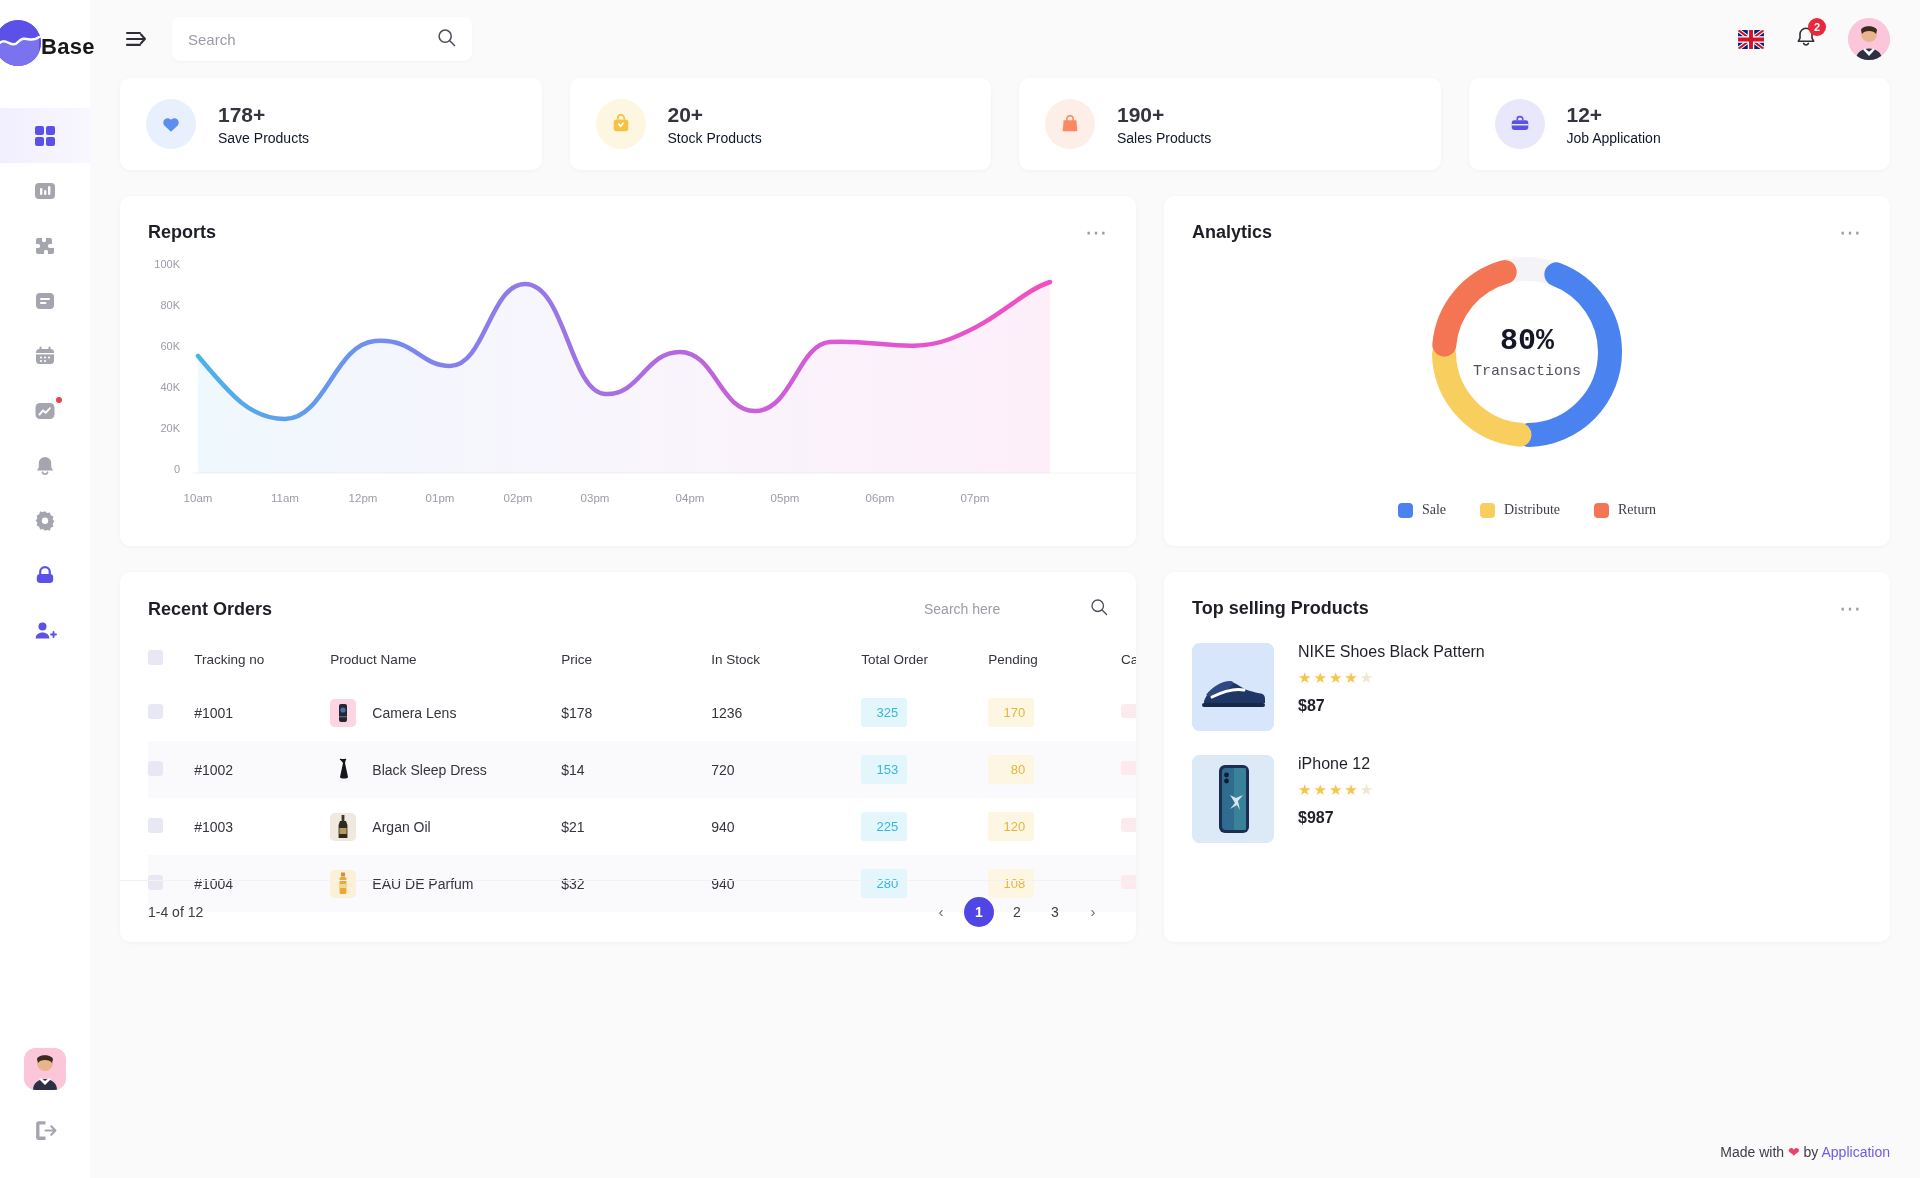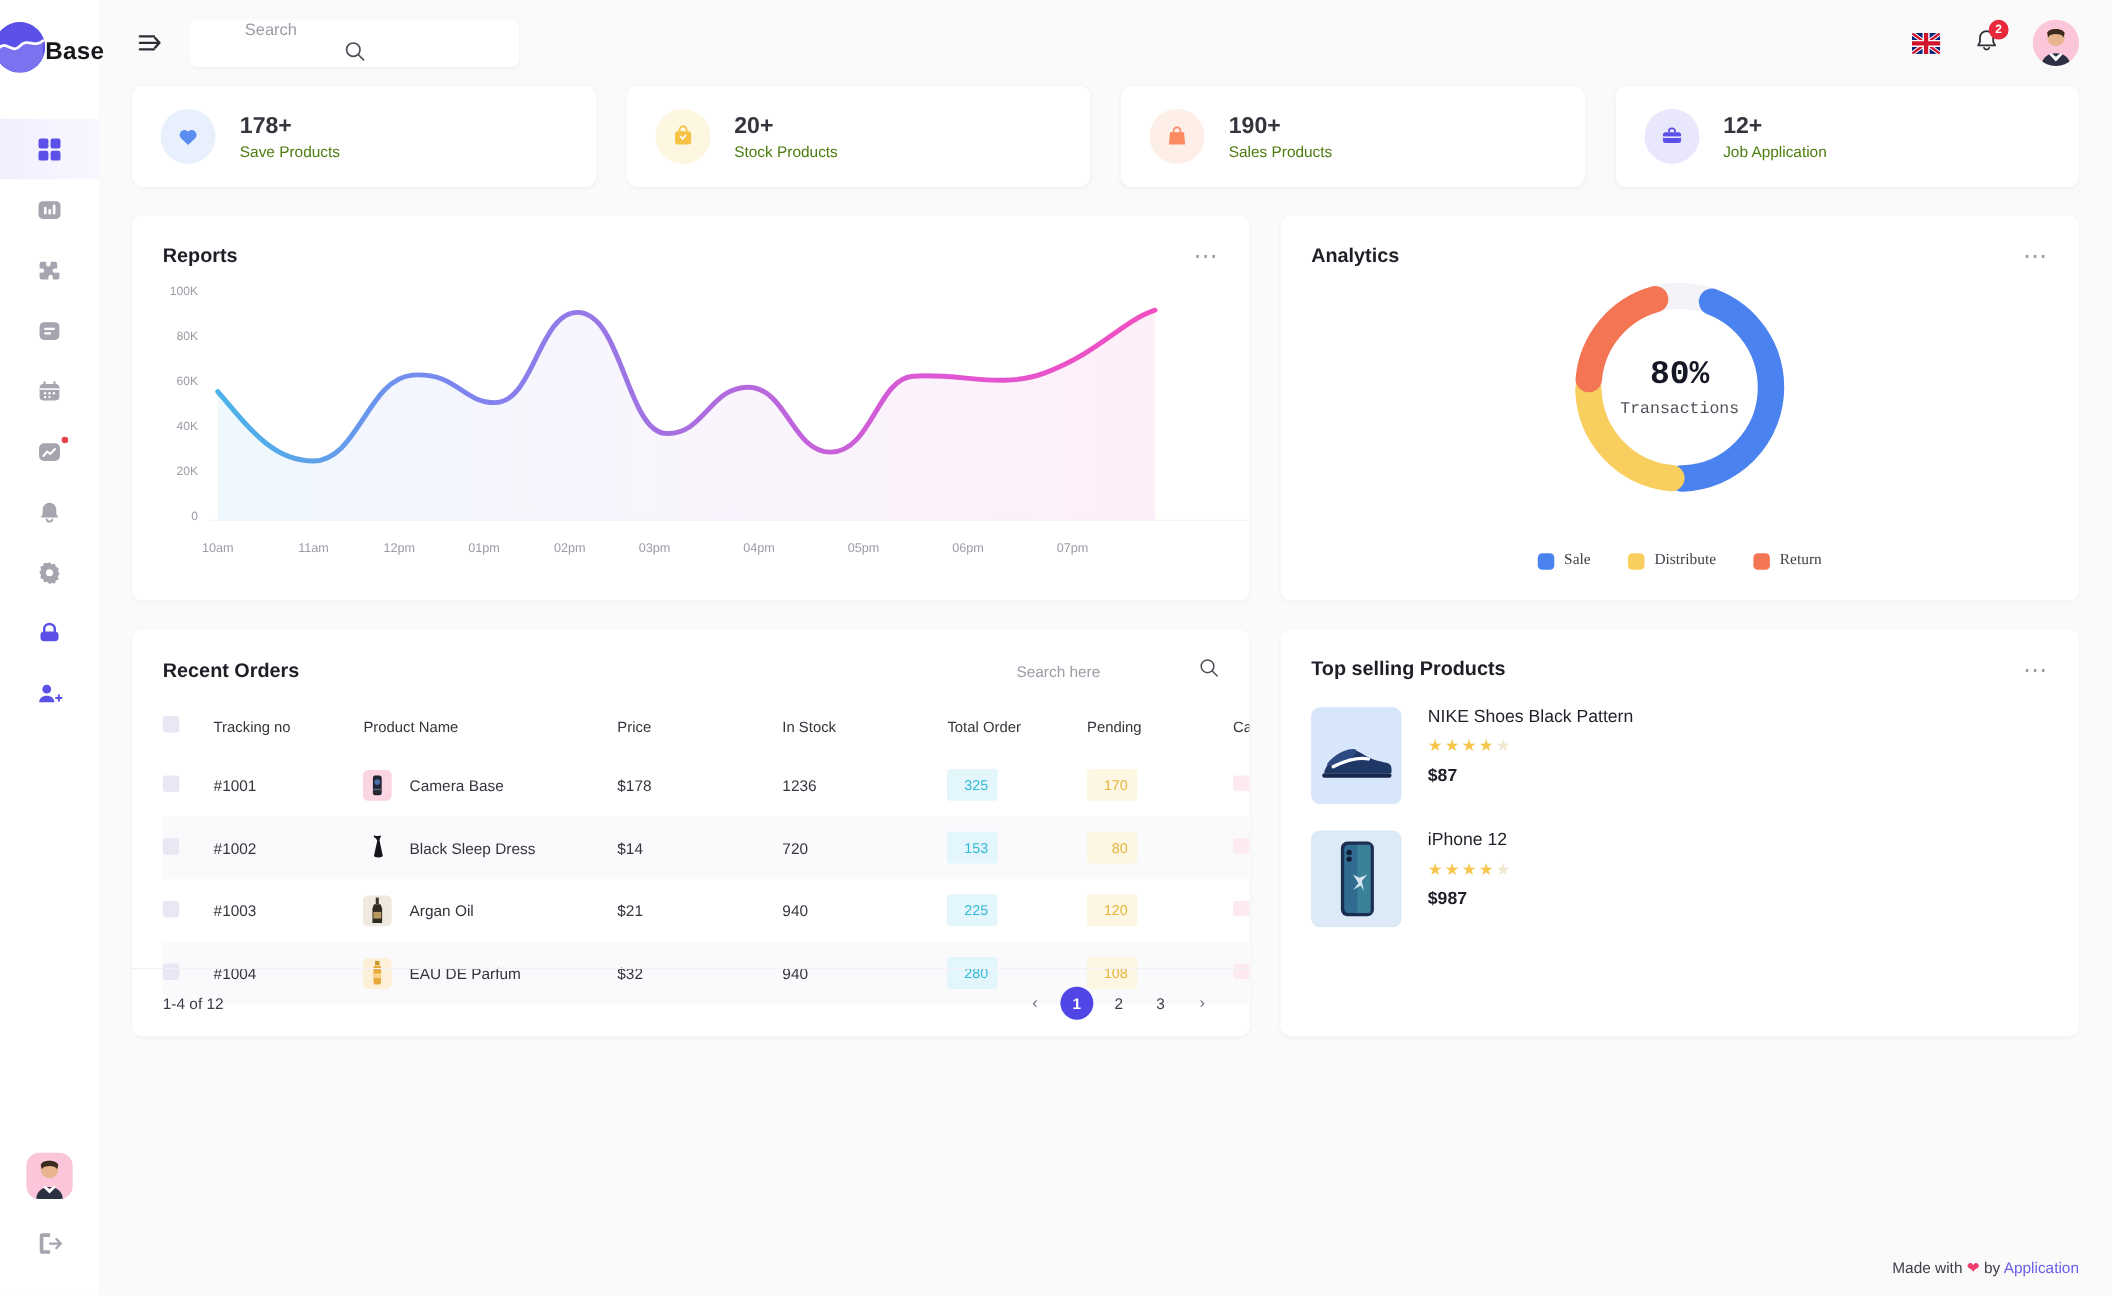--- a/index.html
+++ b/index.html
@@ -40,21 +40,20 @@
   
   .topbar {
     position: absolute; left: 90px; top: 0; width: 1830px; height: 78px;
     display: flex; align-items: center; padding: 0 30px;
   }
   .hamburger { width: 34px; height: 34px; display:flex; align-items:center; justify-content:center; cursor: pointer; }
   .searchbox {
     margin-left: 18px; width: 300px; height: 44px; background: #fff;
     border-radius: 8px; display: flex; align-items: center; padding: 0 16px;
     box-shadow: 0 1px 3px rgba(0,0,0,0.04);
-    flex-direction: column;
   }
   .searchbox input {
     border: none; outline: none; flex: 1; font-size: 15px; color: #2e2f36;
     font-family: "Liberation Sans", sans-serif; background: transparent;
   }
   .searchbox input::placeholder { color: #9b9ca6; }
   .topbar-right { margin-left: auto; display: flex; align-items: center; gap: 30px; }
   .flag { width: 26px; height: 19px; border-radius: 2px; overflow: hidden; position: relative; cursor:pointer; }
   .bell-wrap { position: relative; cursor: pointer; }
   .badge {
@@ -75,21 +74,21 @@
   .stat-card {
     flex: 1; height: 92px; background: #fff; border-radius: 10px;
     display: flex; align-items: center; padding: 0 26px; gap: 22px;
     box-shadow: 0 1px 4px rgba(20,20,50,0.04);
   }
   .stat-icon {
     width: 50px; height: 50px; border-radius: 50%;
     display: flex; align-items: center; justify-content: center; flex: none;
   }
   .stat-num { font-size: 21px; font-weight: 700; color: #34353d; line-height: 1.25; }
-  .stat-label { font-size: 14px; color: #4d7c0f; margin-top: 2px; }
+  .stat-label { font-size: 14px; color: #0f172a; margin-top: 2px; }
 
   
   .row { display: flex; gap: 28px; margin-top: 26px; }
   .panel { background: #fff; border-radius: 10px; box-shadow: 0 1px 4px rgba(20,20,50,0.04); }
   .panel-head { display: flex; align-items: center; padding: 26px 28px 0 28px; }
   .panel-title { font-size: 18px; font-weight: 700; color: #1e1f26; }
   .dots { margin-left: auto; color: #9a9ba4; font-size: 22px; letter-spacing: 1px; line-height: 10px; cursor: pointer; }
 
   .reports-panel { width: 1016px; height: 350px; position: relative; overflow: hidden; }
   .analytics-panel { flex: 1; height: 350px; position: relative; }
@@ -539,21 +538,21 @@
             <td>
               <div class="prod-cell">
                 <span class="prod-thumb" style="background:#fbd6e2">
                   <svg width="26" height="28" viewBox="0 0 26 28">
                     <rect width="26" height="28" fill="#fbd6e2"></rect>
                     <rect x="9" y="5" width="8" height="18" rx="2" fill="#232733"></rect>
                     <circle cx="13" cy="11" r="2.6" fill="#4a6fa8"></circle>
                     <rect x="9" y="17" width="8" height="1.4" fill="#5b6274"></rect>
                   </svg>
                 </span>
-                <span>Camera Base</span>
+                <span>Camera Lens</span>
               </div>
             </td>
             <td>$178</td>
             <td>1236</td>
             <td><span class="pill pill-order">325</span></td>
             <td><span class="pill pill-pending">170</span></td>
             <td><span class="pill pill-cancel"></span></td>
           </tr>
           <tr class="alt">
             <td><span class="chk"></span></td>

